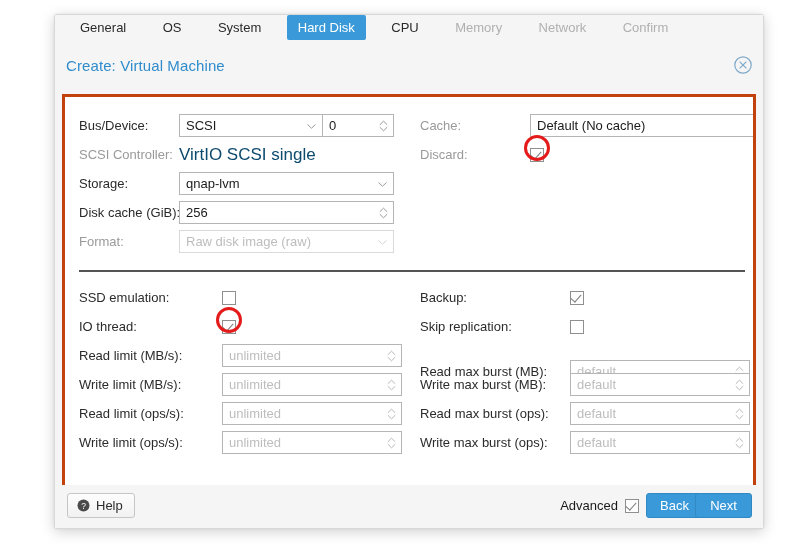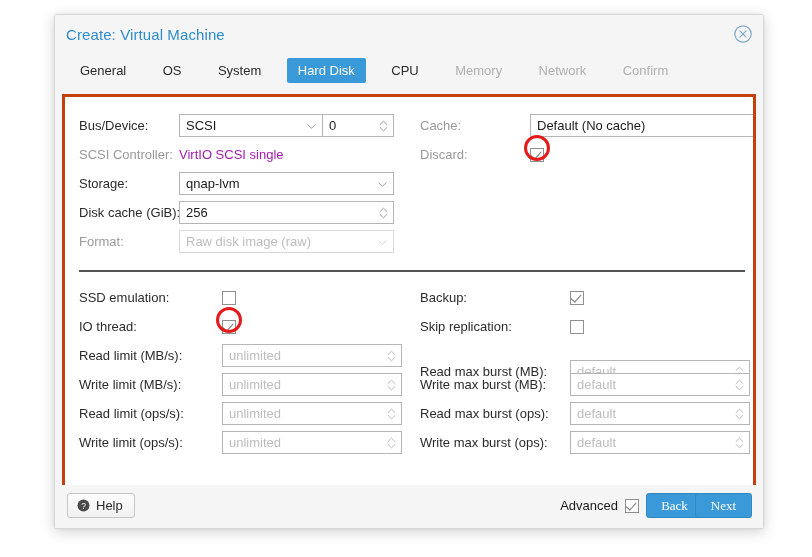--- a/index.html
+++ b/index.html
@@ -131,22 +131,22 @@
     position: absolute;
     right: 5px; top: 50%;
     margin-top: -6px;
     width: 9px; height: 12px;
     cursor: pointer;
   }
   .spinner svg { display: block; }
 
   
   .staticval {
-    font-size: 13px;
-    color: #a21caf;
+    font-size: 17px;
+    color: #0c4a6e;
     white-space: nowrap;
   }
 
   
   .cb {
     width: 14px; height: 14px;
     border: 1px solid #8f8f8f;
     background: #ffffff;
     position: relative;
     cursor: pointer;
@@ -212,54 +212,54 @@
     position: absolute;
     top: 8px;
     height: 25px;
     min-width: 57px;
     padding: 0 12px;
     background: #3a9ad9;
     border: 1px solid #3189c4;
     border-radius: 3px;
     color: #ffffff;
     font-size: 13px;
-    font-family: Liberation Serif, serif;
+    font-family: Liberation Sans, sans-serif;
     cursor: pointer;
     display: flex; align-items: center; justify-content: center; text-align: right;
   }
   #back-btn { right: 60px; }
   #next-btn { right: 0px; margin-right: 11px; }
 </style>
 </head>
 <body>
 
 <div id="dialog">
-
-  <div id="header">
-    <div id="dialog-title">Create: Virtual Machine</div>
-    <div id="close-btn">
-      <svg width="20" height="20" viewBox="0 0 20 20">
-        <circle cx="10" cy="10" r="8.2" fill="none" stroke="#7fa9c9" stroke-width="1.2"></circle>
-        <line x1="6.6" y1="6.6" x2="13.4" y2="13.4" stroke="#7fa9c9" stroke-width="1.2"></line>
-        <line x1="13.4" y1="6.6" x2="6.6" y2="13.4" stroke="#7fa9c9" stroke-width="1.2"></line>
-      </svg>
-    </div>
-  </div>
 
   <div id="tabbar">
     <div class="tab">General</div>
     <div class="tab">OS</div>
     <div class="tab">System</div>
     <div class="tab active">Hard Disk</div>
     <div class="tab">CPU</div>
     <div class="tab disabled">Memory</div>
     <div class="tab disabled">Network</div>
     <div class="tab disabled">Confirm</div>
   </div>
 
+  <div id="header">
+    <div id="dialog-title">Create: Virtual Machine</div>
+    <div id="close-btn">
+      <svg width="20" height="20" viewBox="0 0 20 20">
+        <circle cx="10" cy="10" r="8.2" fill="none" stroke="#7fa9c9" stroke-width="1.2"></circle>
+        <line x1="6.6" y1="6.6" x2="13.4" y2="13.4" stroke="#7fa9c9" stroke-width="1.2"></line>
+        <line x1="13.4" y1="6.6" x2="6.6" y2="13.4" stroke="#7fa9c9" stroke-width="1.2"></line>
+      </svg>
+    </div>
+  </div>
+
   <div id="content">
 
     <div class="row" style="left:14px; top:14px;">
       <div class="lbl" style="width:100px;">Bus/Device:</div>
       <div class="field select" style="width:144px;">
         <span>SCSI</span>
         <span class="caret">
           <svg width="9" height="5" viewBox="0 0 9 5">
               <path d="M0.5 0.5 L4.5 4.2 L8.5 0.5" fill="none" stroke="#9a9a9a" stroke-width="1"></path>
             </svg>

